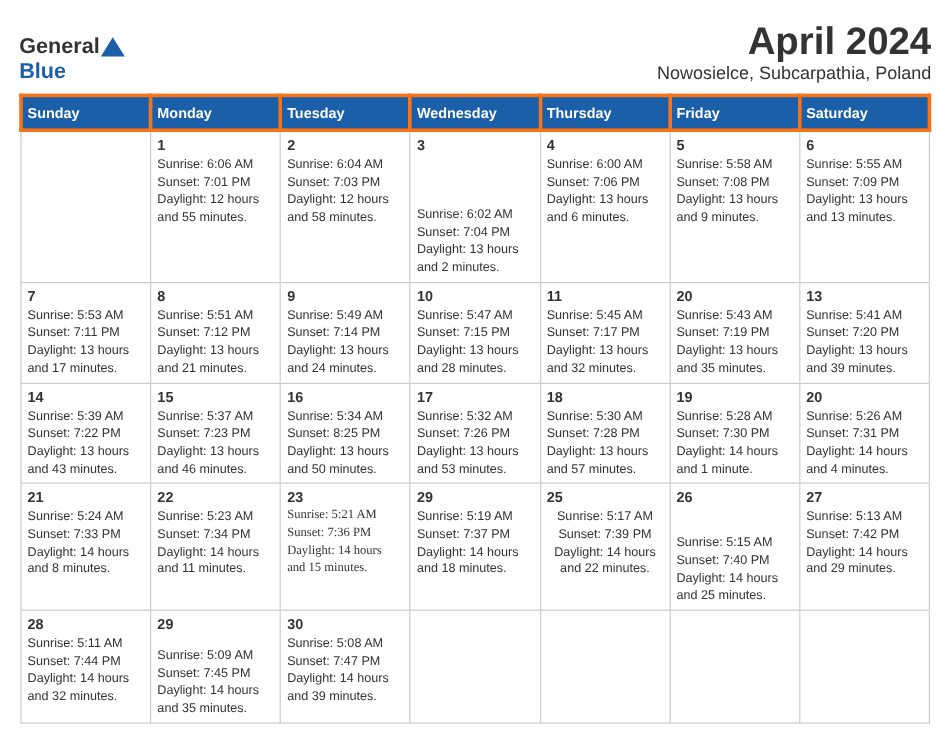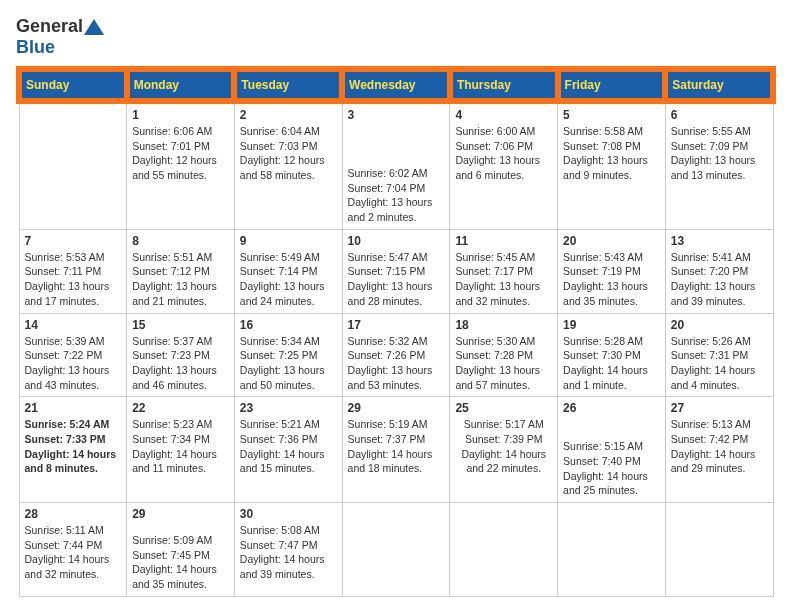--- a/index.html
+++ b/index.html
@@ -17,46 +17,47 @@
       margin-bottom: 8px;
     }
     .logo {
       display: flex;
       flex-direction: column;
       align-items: flex-start;
     }
     .logo-row {
       display: flex;
       align-items: center;
+      margin-top: 12px;
     }
     .title-area {
       text-align: right;
     }
     .month-title {
       font-size: 32px;
       font-weight: bold;
       color: #333;
     }
     .location-title {
       font-size: 15px;
       color: #333;
     }
     .calendar {
       width: 100%;
       border-collapse: collapse;
       font-size: 11px;
     }
     .calendar th {
       background-color: #1a5fa8;
-      color: #fde047;
+      color: #ffffff;
       padding: 6px 4px;
       text-align: left;
       font-size: 12px;
       font-weight: bold;
-      border: 6px solid #f97316;
+      border: 3px solid #f97316;
     }
     .calendar td {
       border: 1px solid #ccc;
       vertical-align: top;
       padding: 4px 5px;
       width: 108px;
       min-height: 80px;
       background: #fff;
     }
     .day-number {
@@ -82,20 +83,24 @@
     <div class="logo-row">
       <span style="font-size:18px;font-weight:bold;color:#333;">General</span>
       <svg width="20" height="20" viewBox="0 0 20 20" style="margin: 0 1px;">
         <polygon points="10,2 20,18 0,18" fill="#1a5fa8"></polygon>
       </svg>
     </div>
     <div>
       <span style="font-size:18px;font-weight:bold;color:#1a5fa8;">Blue</span>
     </div>
   </div>
+  <div class="title-area">
+    <div class="month-title">April 2024</div>
+    <div class="location-title">Nowosielce, Subcarpathia, Poland</div>
+  </div>
 </div>
 
 <table class="calendar">
   <thead>
     <tr id="header-row">
         <th>Sunday</th>
         <th>Monday</th>
         <th>Tuesday</th>
         <th>Wednesday</th>
         <th>Thursday</th>
@@ -211,21 +216,21 @@
         <td>
           <div class="day-number">15</div>
           <div class="day-detail" style="white-space: pre-line;">Sunrise: 5:37 AM
 Sunset: 7:23 PM
 Daylight: 13 hours
 and 46 minutes.</div>
         </td>
         <td>
           <div class="day-number">16</div>
           <div class="day-detail" style="white-space: pre-line;">Sunrise: 5:34 AM
-Sunset: 7:25 PM
+Sunset: 8:25 PM
 Daylight: 13 hours
 and 50 minutes.</div>
         </td>
         <td>
           <div class="day-number">17</div>
           <div class="day-detail" style="white-space: pre-line;">Sunrise: 5:32 AM
 Sunset: 7:26 PM
 Daylight: 13 hours
 and 53 minutes.</div>
         </td>
@@ -247,35 +252,35 @@
           <div class="day-number">20</div>
           <div class="day-detail" style="white-space: pre-line;">Sunrise: 5:26 AM
 Sunset: 7:31 PM
 Daylight: 14 hours
 and 4 minutes.</div>
         </td>
       </tr>
       <tr>
         <td>
           <div class="day-number">21</div>
-          <div class="day-detail" style="white-space: pre-line; font-weight: bold;">Sunrise: 5:24 AM
+          <div class="day-detail" style="white-space: pre-line;">Sunrise: 5:24 AM
 Sunset: 7:33 PM
 Daylight: 14 hours
 and 8 minutes.</div>
         </td>
         <td>
           <div class="day-number">22</div>
           <div class="day-detail" style="white-space: pre-line;">Sunrise: 5:23 AM
 Sunset: 7:34 PM
 Daylight: 14 hours
 and 11 minutes.</div>
         </td>
         <td>
           <div class="day-number">23</div>
-          <div class="day-detail" style="white-space: pre-line;">Sunrise: 5:21 AM
+          <div class="day-detail" style="white-space: pre-line; font-family: Liberation Serif, serif;">Sunrise: 5:21 AM
 Sunset: 7:36 PM
 Daylight: 14 hours
 and 15 minutes.</div>
         </td>
         <td>
           <div class="day-number">29</div>
           <div class="day-detail" style="white-space: pre-line;">Sunrise: 5:19 AM
 Sunset: 7:37 PM
 Daylight: 14 hours
 and 18 minutes.</div>

